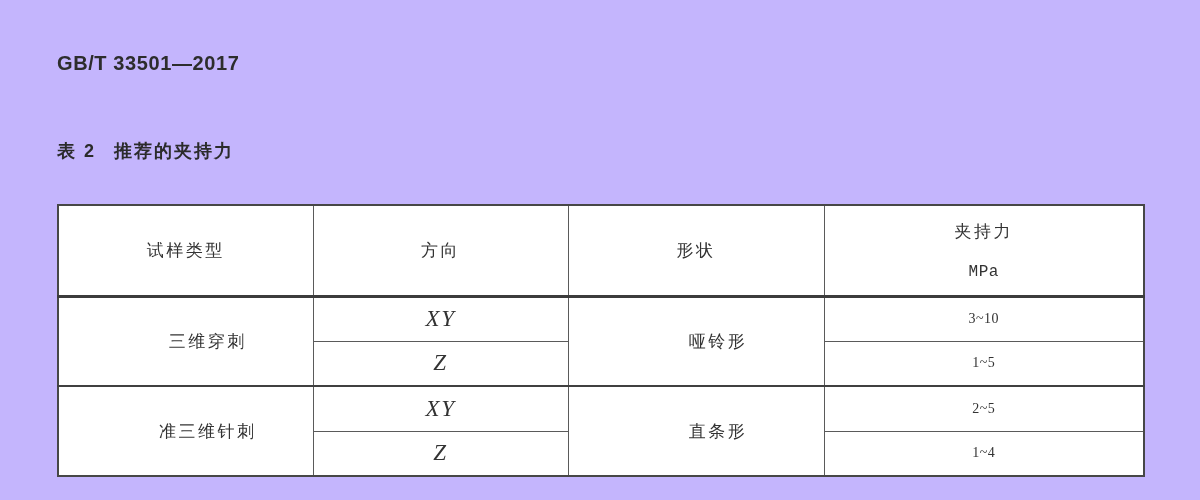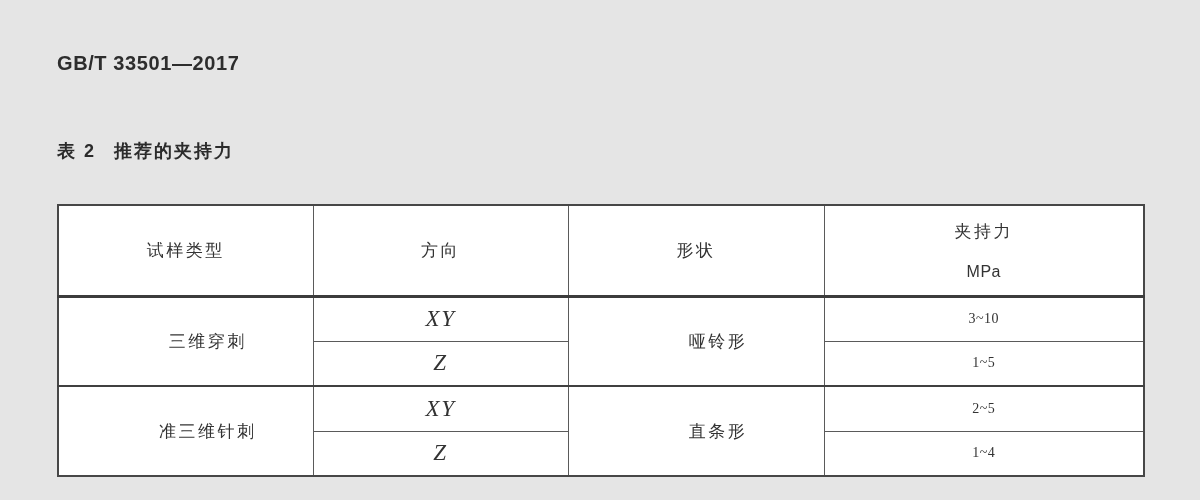--- a/index.html
+++ b/index.html
@@ -4,21 +4,21 @@
 <style>
   * { margin: 0; padding: 0; box-sizing: border-box; }
   html, body {
     width: 1200px; height: 500px;
     background: #ffffff;
     font-family: "Liberation Serif", serif;
   }
   .page {
     position: relative;
     width: 1200px; height: 500px;
-    background: #e5e5e5;
+    background: #c4b5fd;
     color: #333333;
     overflow: hidden;
   }
   .std-no {
     position: absolute;
     left: 57px; top: 52px;
     font-family: "Liberation Sans", sans-serif;
     font-weight: bold;
     font-size: 20px;
     letter-spacing: 0.6px;
@@ -68,21 +68,21 @@
   }
   .spec td.val { font-size: 14px; letter-spacing: 0.5px; font-family: Liberation Serif, serif; }
   .spec tr.sub td { border-top: 1px solid #8c8c8c; }
   .spec tr.group-start td { border-top: 2.5px solid #404040; }
   .hdr-line { display: block; }
   .hdr-unit {
     display: block;
     margin-top: 20px;
     font-size: 16px;
     letter-spacing: 0.5px;
-    font-family: Liberation Sans, sans-serif;
+    font-family: Liberation Mono, monospace;
   }
 </style>
 </head>
 <body>
 
 <div class="page">
 
   <div class="std-no">GB/T 33501—2017</div>
 
   <div class="caption">

